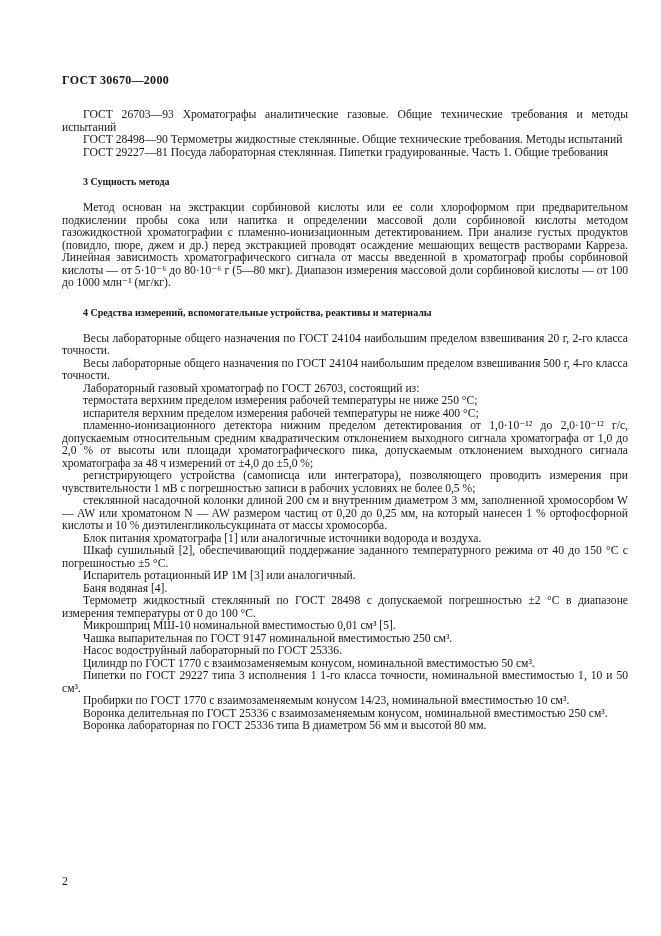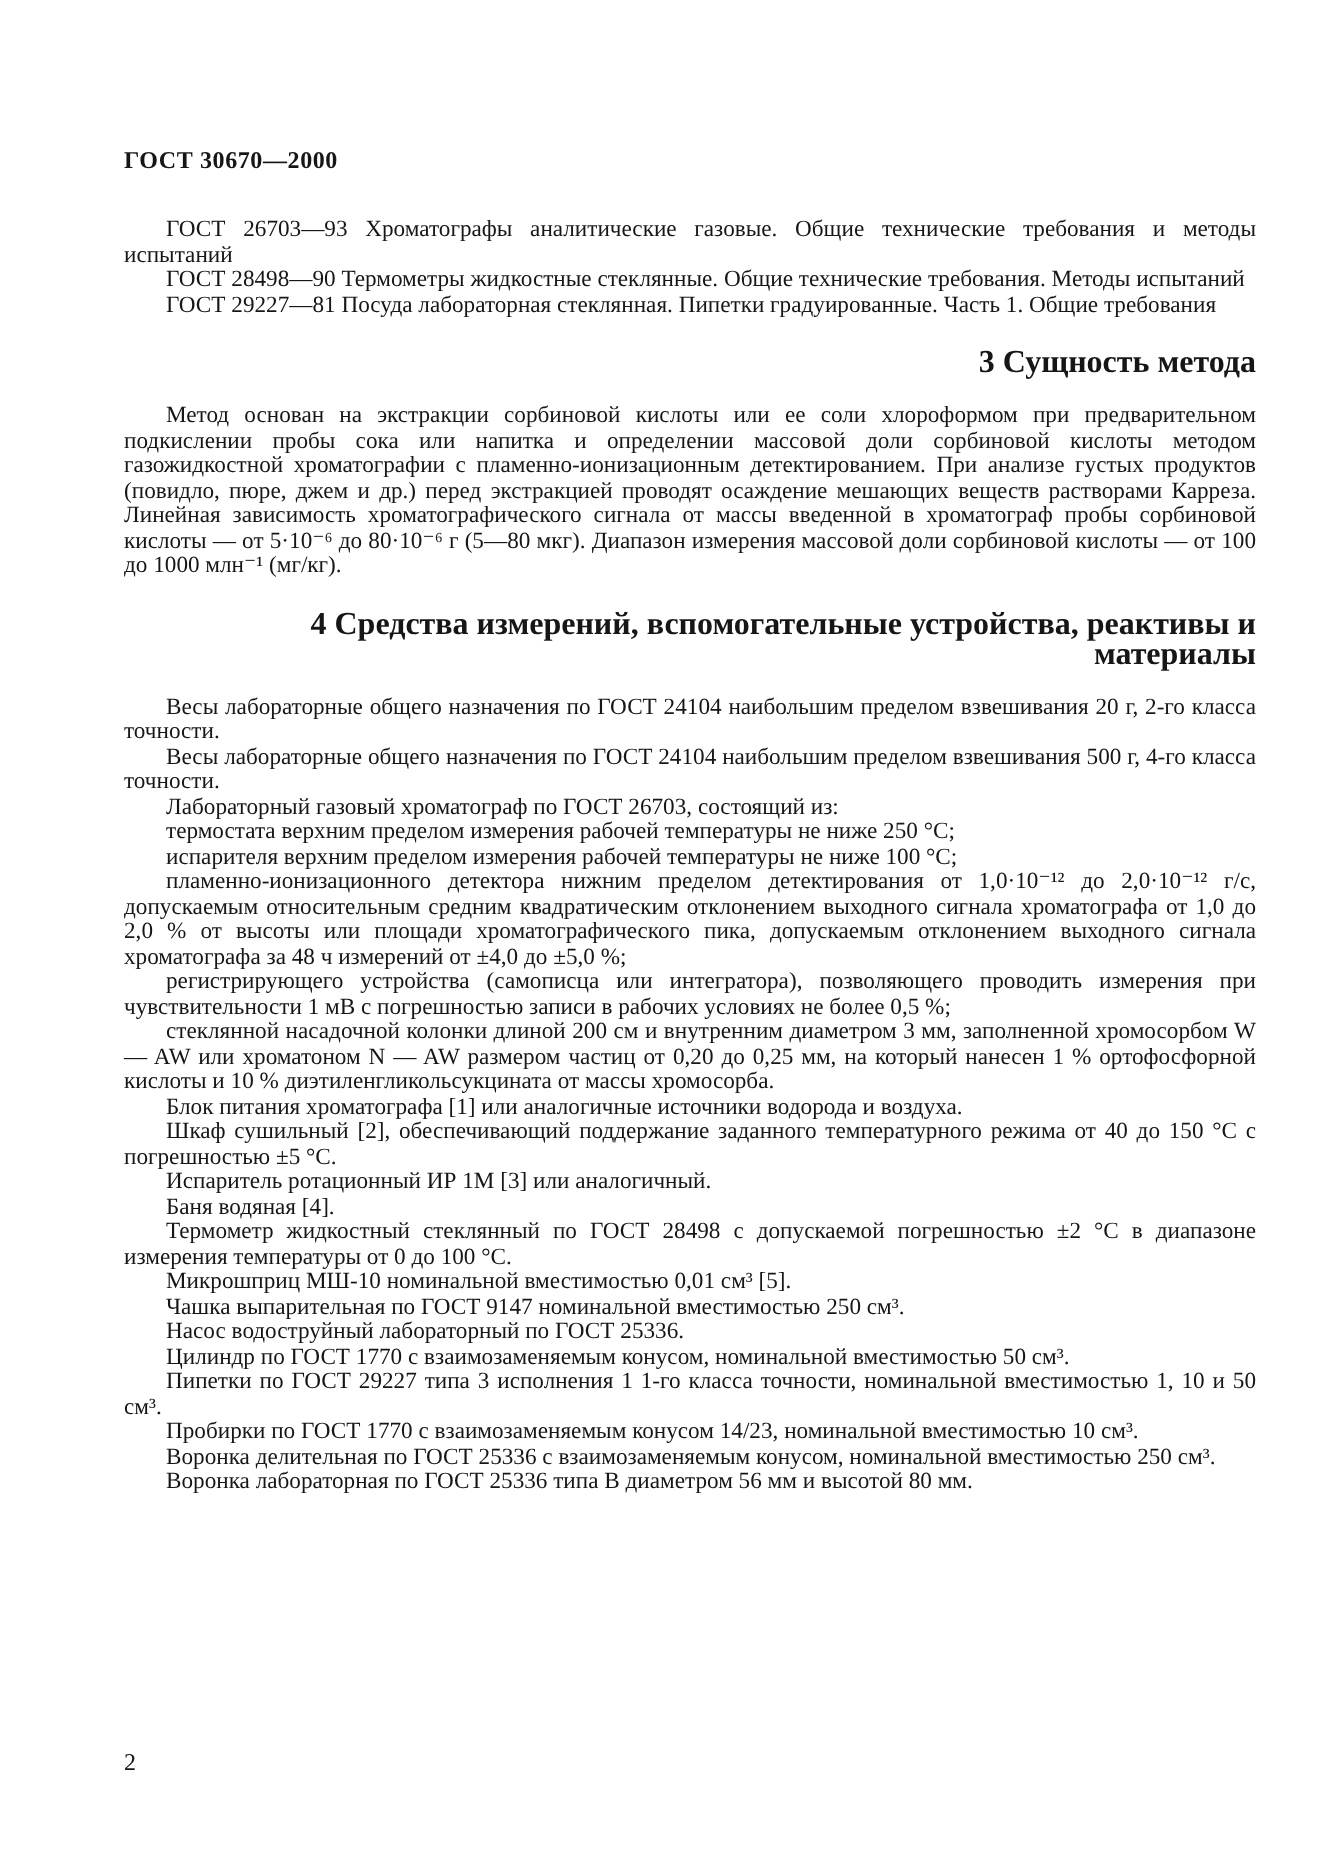--- a/index.html
+++ b/index.html
@@ -26,25 +26,25 @@
     letter-spacing: 0.3px;
     margin-bottom: 21px;
   }
   p.para {
     font-size: 11.6px;
     line-height: 12.5px;
     text-align: justify;
     text-indent: 21px;
   }
   h2.heading {
-    font-size: 16px;
+    font-size: 10px;
     line-height: 15px;
     font-weight: bold;
     margin: 15px 0 13px 21px;
-    text-align: right;
+    text-align: left;
   }
   .page-number {
     position: absolute;
     left: 62px;
     top: 874px;
     font-size: 12px;
   }
 </style>
 </head>
 <body>
@@ -60,21 +60,21 @@
   <h2 class="heading">3 Сущность метода</h2>
 
   <p class="para">Метод основан на экстракции сорбиновой кислоты или ее соли хлороформом при предварительном подкислении пробы сока или напитка и определении массовой доли сорбиновой кислоты методом газожидкостной хроматографии с пламенно-ионизационным детектированием. При анализе густых продуктов (повидло, пюре, джем и др.) перед экстракцией проводят осаждение мешающих веществ растворами Карреза. Линейная зависимость хроматографического сигнала от массы введенной в хроматограф пробы сорбиновой кислоты — от 5·10⁻⁶ до 80·10⁻⁶ г (5—80 мкг). Диапазон измерения массовой доли сорбиновой кислоты — от 100 до 1000 млн⁻¹ (мг/кг).</p>
 
   <h2 class="heading">4 Средства измерений, вспомогательные устройства, реактивы и материалы</h2>
 
   <p class="para">Весы лабораторные общего назначения по ГОСТ 24104 наибольшим пределом взвешивания 20 г, 2-го класса точности.</p>
   <p class="para">Весы лабораторные общего назначения по ГОСТ 24104 наибольшим пределом взвешивания 500 г, 4-го класса точности.</p>
   <p class="para">Лабораторный газовый хроматограф по ГОСТ 26703, состоящий из:</p>
   <p class="para">термостата верхним пределом измерения рабочей температуры не ниже 250 °С;</p>
-  <p class="para">испарителя верхним пределом измерения рабочей температуры не ниже 100 °С;</p>
+  <p class="para">испарителя верхним пределом измерения рабочей температуры не ниже 400 °С;</p>
   <p class="para">пламенно-ионизационного детектора нижним пределом детектирования от 1,0·10⁻¹² до 2,0·10⁻¹² г/с, допускаемым относительным средним квадратическим отклонением выходного сигнала хроматографа от 1,0 до 2,0 % от высоты или площади хроматографического пика, допускаемым отклонением выходного сигнала хроматографа за 48 ч измерений от ±4,0 до ±5,0 %;</p>
   <p class="para">регистрирующего устройства (самописца или интегратора), позволяющего проводить измерения при чувствительности 1 мВ с погрешностью записи в рабочих условиях не более 0,5 %;</p>
   <p class="para">стеклянной насадочной колонки длиной 200 см и внутренним диаметром 3 мм, заполненной хромосорбом W — AW или хроматоном N — AW размером частиц от 0,20 до 0,25 мм, на который нанесен 1 % ортофосфорной кислоты и 10 % диэтиленгликольсукцината от массы хромосорба.</p>
   <p class="para">Блок питания хроматографа [1] или аналогичные источники водорода и воздуха.</p>
   <p class="para">Шкаф сушильный [2], обеспечивающий поддержание заданного температурного режима от 40 до 150 °С с погрешностью ±5 °С.</p>
   <p class="para">Испаритель ротационный ИР 1М [3] или аналогичный.</p>
   <p class="para">Баня водяная [4].</p>
   <p class="para">Термометр жидкостный стеклянный по ГОСТ 28498 с допускаемой погрешностью ±2 °С в диапазоне измерения температуры от 0 до 100 °С.</p>
   <p class="para">Микрошприц МШ-10 номинальной вместимостью 0,01 см³ [5].</p>
   <p class="para">Чашка выпарительная по ГОСТ 9147 номинальной вместимостью 250 см³.</p>

